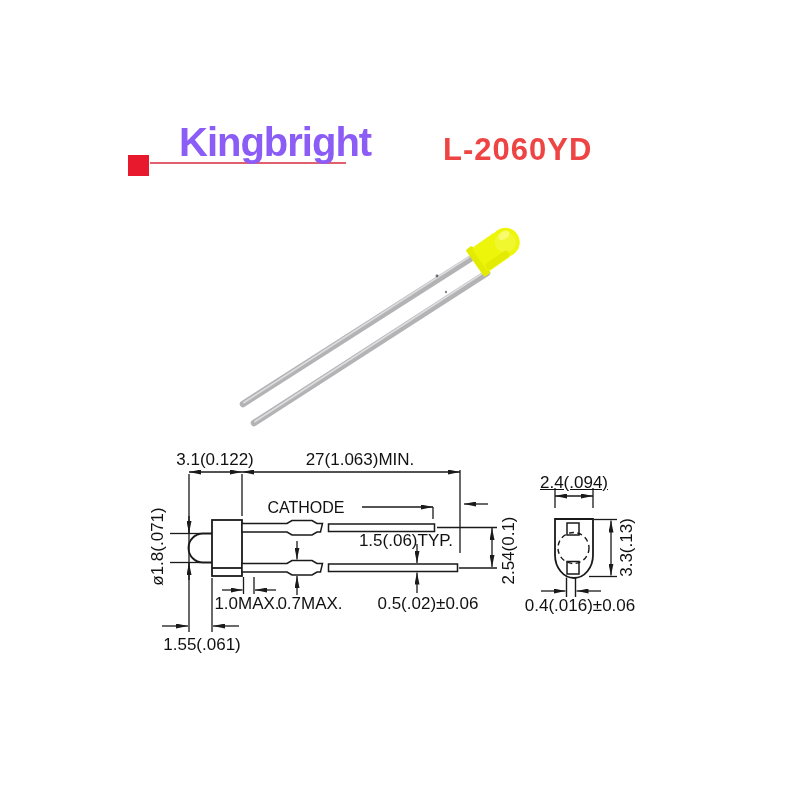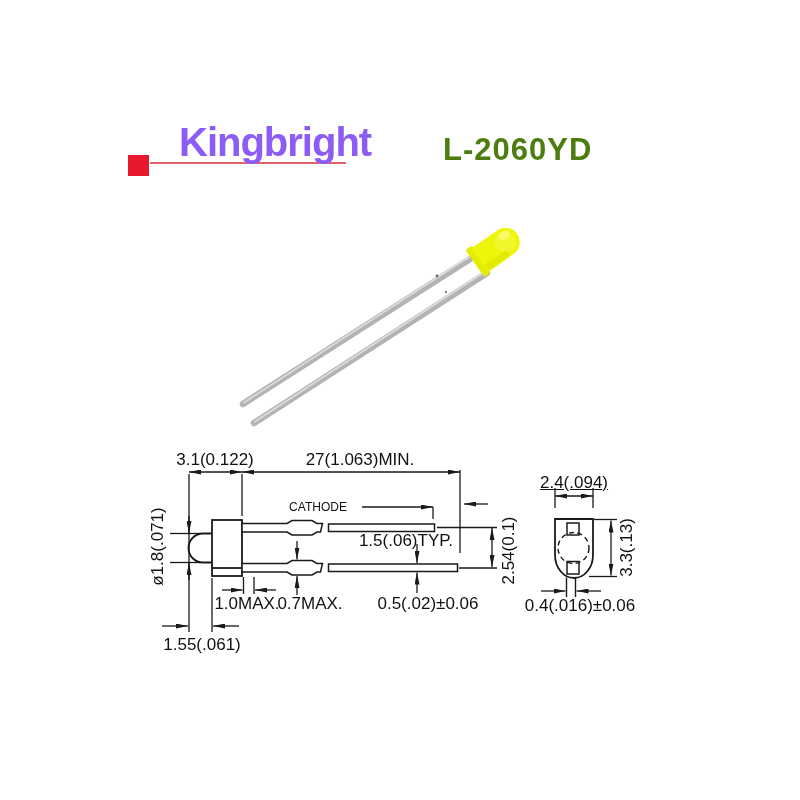--- a/index.html
+++ b/index.html
@@ -5,21 +5,21 @@
   html,body{margin:0;padding:0;background:#fff;}
   .canvas{position:relative;width:800px;height:800px;background:#ffffff;overflow:hidden;
           font-family:"Liberation Sans",sans-serif;}
   
   .logo-wrap{position:absolute;left:125px;top:118px;width:260px;height:70px;}
   .logo-square{position:absolute;left:3px;top:37px;width:21px;height:21px;background:#e8192c;}
   .logo-underline{position:absolute;left:25px;top:44px;width:196px;height:2px;background:#e0606e;z-index:0;}
   .logo-text{position:absolute;left:16px;top:2px;font-size:40px;font-weight:700;
              color:#8b5cf6;letter-spacing:-1px;z-index:1;margin-left:38px;}
   .part-number{position:absolute;left:443px;top:132px;font-size:31px;font-weight:700;
-               color:#4d7c0f;letter-spacing:1px;}
+               color:#ef4444;letter-spacing:1px;}
   
   .dim{position:absolute;font-size:17px;color:#111;text-align:center;height:19px;line-height:19px;
        white-space:nowrap;}
   .dim.rot{transform:rotate(-90deg);transform-origin:center center;}
   svg{position:absolute;left:0;top:0;}
 </style>
 </head>
 <body>
 
 <div class="canvas">
@@ -134,21 +134,21 @@
 
         <line x1="541" y1="591" x2="565.5" y2="591" marker-end="url(#arr)"></line>
         <line x1="601" y1="591" x2="576.5" y2="591" marker-end="url(#arr)"></line>
       </g>
     </g>
   </svg>
 
   <div class="dim" style="left:163px;top:450px;width:104px;">3.1(0.122)</div>
   <div class="dim" style="left:293px;top:450px;width:134px;">27(1.063)MIN.</div>
   <div class="dim" style="left:350px;top:483px;width:112px;margin-top:48px;">1.5(.06)TYP.</div>
-  <div class="dim" style="left:276px;top:498px;width:84px;font-size:12px;">CATHODE</div>
+  <div class="dim" style="left:264px;top:498px;width:84px;font-size:16px;">CATHODE</div>
   <div class="dim rot" style="left:111px;top:537px;width:92px;">ø1.8(.071)</div>
   <div class="dim rot" style="left:468px;top:541px;width:80px;">2.54(0.1)</div>
   <div class="dim" style="left:211px;top:594px;width:72px;">1.0MAX.</div>
   <div class="dim" style="left:274px;top:594px;width:72px;">0.7MAX.</div>
   <div class="dim" style="left:367px;top:594px;width:122px;">0.5(.02)±0.06</div>
   <div class="dim" style="left:151px;top:635px;width:102px;">1.55(.061)</div>
 
   <div class="dim" style="left:530px;top:473px;width:88px;text-decoration:underline;">2.4(.094)</div>
   <div class="dim rot" style="left:591px;top:538px;width:70px;">3.3(.13)</div>
   <div class="dim" style="left:518px;top:596px;width:124px;">0.4(.016)±0.06</div>

